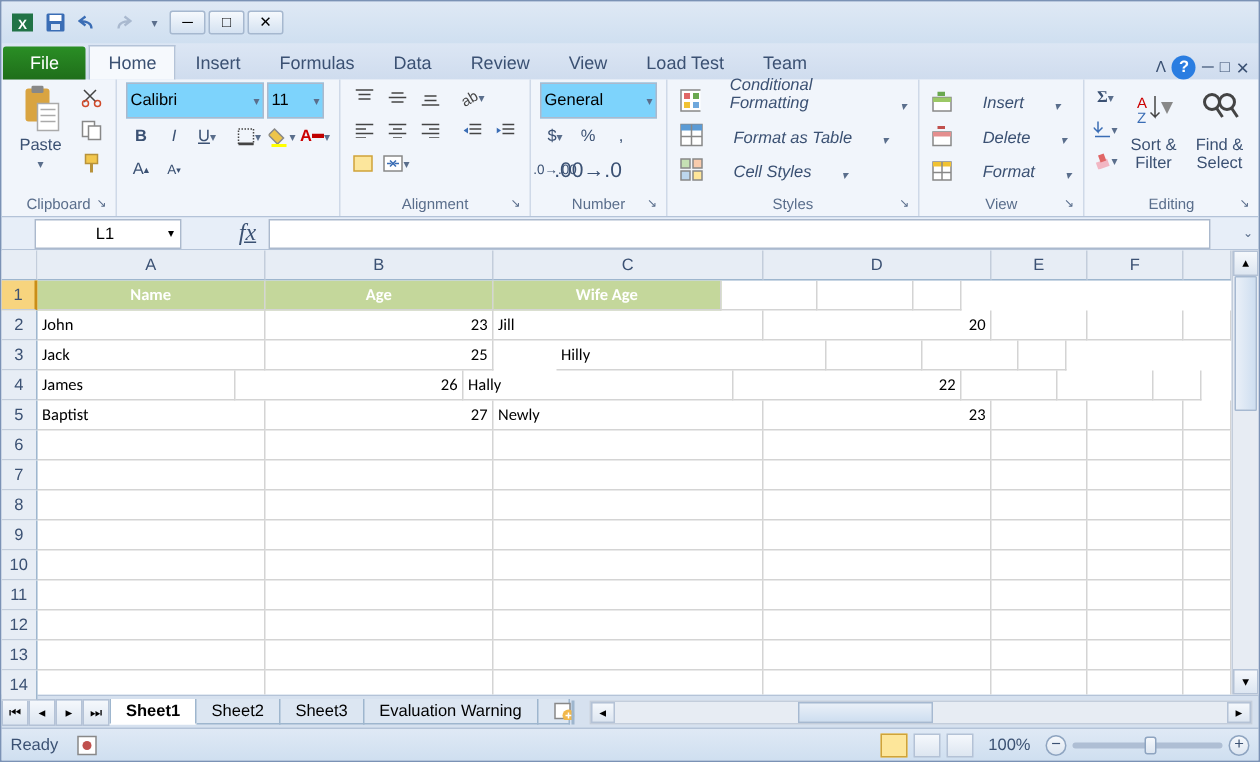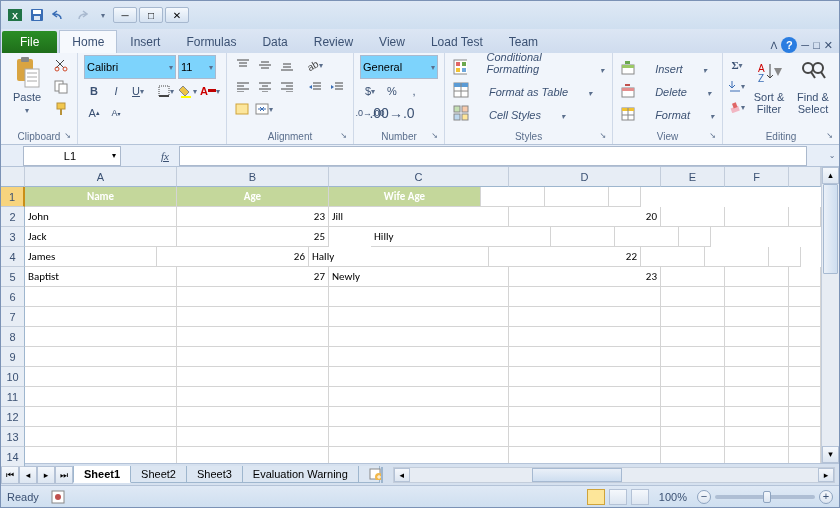--- a/index.html
+++ b/index.html
@@ -28,21 +28,21 @@
 .stackh { display: flex; gap: 2px; align-items: center; }
 .smbtn { width: 20px; height: 20px; display: flex; align-items: center; justify-content: center; font-size: 11px; color: #3b5173; border-radius: 2px; }
 .combo { height: 24px; border: 1px solid #abb9cd; background: #7dd3fc; font-size: 11px; padding: 0 2px; display: flex; align-items: center; }
 .combo .dd { margin-left: auto; font-size: 8px; color: #5a6e8c; }
 .menubtn { height: 20px; display: flex; align-items: flex-end; gap: 20px; font-size: 11px; color: #3b5173; padding: 0 2px; font-style: italic; }
 .dd-arrow { font-size: 8px; color: #5a6e8c; }
 .namebox-row { height: 22px; background: #e7eef8; border-bottom: 1px solid #b4c3d8; display: flex; align-items: center; }
 .namebox { width: 98px; height: 20px; margin-left: 22px; border: 1px solid #abb9cd; background: #fff; display: flex; align-items: center; padding: 0 4px; font-size: 11px; }
 .namebox .dd { margin-left: auto; font-size: 8px; }
 .fx-btns { display: flex; gap: 2px; margin-left: 12px; }
-.fx { font-style: italic; font-family: "Times New Roman", serif; font-size: 11px; text-decoration: underline; }
+.fx { font-style: italic; font-family: "Times New Roman", serif; font-size: 16px; text-decoration: underline; }
 .formula-bar { flex: 1; height: 20px; border: 1px solid #abb9cd; background: #fff; margin: 0 18px 0 4px; }
 .expand-fb { width: 14px; text-align: center; font-size: 8px; color: #5a6e8c; }
 .sheet-area { position: relative; background: #fff; }
 .corner { position: absolute; left: 0; top: 0; width: 24px; height: 20px; background: #e7edf5; border-right: 1px solid #c3cddb; border-bottom: 1px solid #9eb6ce; }
 .col-headers { position: absolute; left: 24px; top: 0; right: 18px; height: 20px; display: flex; background: #e7edf5; }
 .col-h { border-right: 1px solid #c3cddb; border-bottom: 1px solid #9eb6ce; text-align: center; font-size: 11px; color: #3b5173; line-height: 20px; }
 .row-headers { position: absolute; left: 0; top: 20px; width: 24px; }
 .row-h { height: 20px; border-right: 1px solid #9eb6ce; border-bottom: 1px solid #c3cddb; background: #e7edf5; text-align: center; font-size: 11px; color: #3b5173; line-height: 20px; }
 .row-h.sel { background: #f7d47e; border-right: 2px solid #c98e17; }
 .grid { position: absolute; left: 24px; top: 20px; right: 18px; bottom: 0; overflow: hidden; }

